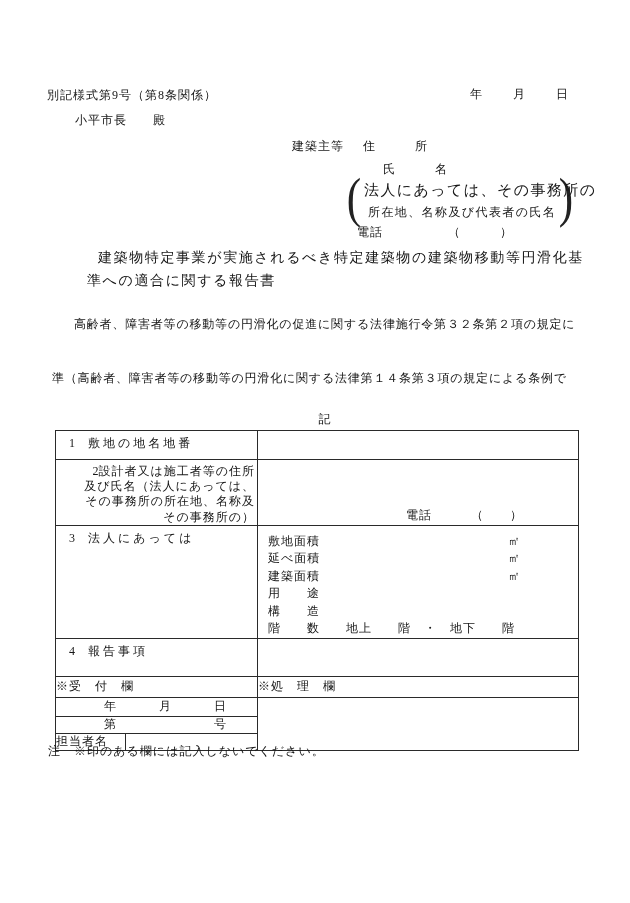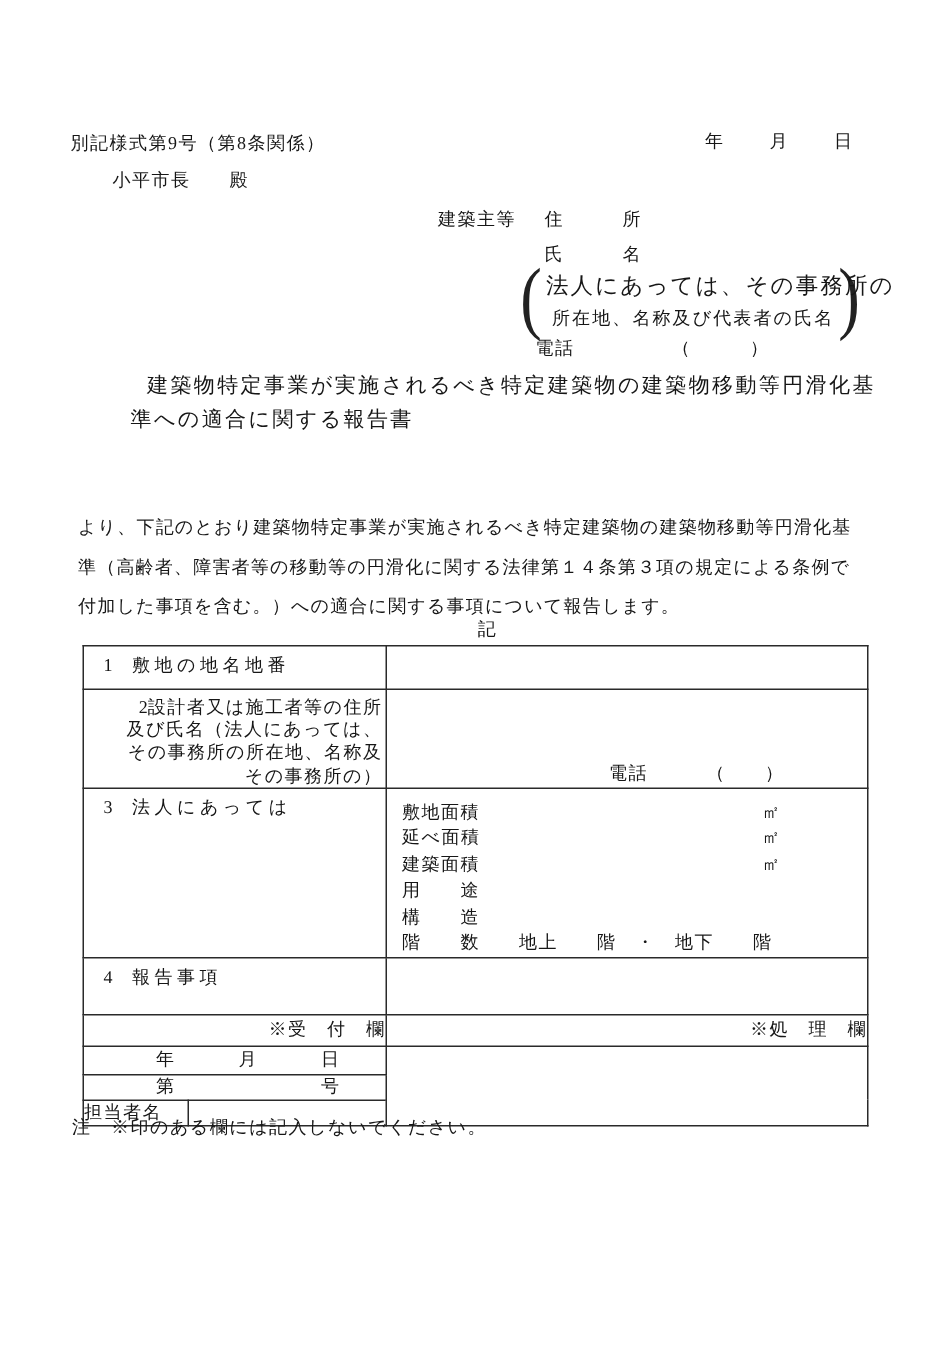--- a/index.html
+++ b/index.html
@@ -31,56 +31,55 @@
   .numlbl .lbl{letter-spacing:3px;}
   .r2left{padding:4px 2px 0 21px;line-height:15.2px;}
   .r2first{text-indent:-8px;white-space:pre;}
   .r2first .no{display:inline-block;width:19px;text-indent:0;letter-spacing:0;}
   .r2cont{white-space:pre;}
   .relcell{position:relative;}
   .phone2{position:absolute;left:148px;bottom:2px;white-space:pre;}
   .ovr{padding:7px 0 0 10px;line-height:17.5px;}
   .area-line{display:flex;justify-content:space-between;width:253px;align-items:center;}
   .plain-line{white-space:pre;}
-  .centercell{text-align:right;vertical-align:middle !important;white-space:pre;}
+  .centercell{text-align:left;vertical-align:middle !important;white-space:pre;}
   .between{display:flex;justify-content:space-between;padding:0 30px 0 48px;align-items:center;height:100%;}
   .staffcell{padding:1px 0 0 4px;white-space:pre;vertical-align:middle !important;}
 </style>
 </head>
 <body>
 
 <div class="page">
 
   <div class="abs fs12" style="left:47px;top:60px;margin-top:28px;">別記様式第9号（第8条関係）</div>
 
   <div class="abs fs12 date-flex" style="left:470px;top:87px;">
     <span>年</span>
     <span>月</span>
     <span>日</span>
   </div>
 
   <div class="abs fs12" style="left:75px;top:113px;">小平市長　　殿</div>
 
   <div class="abs fs12" style="left:292px;top:139px;">建築主等</div>
   <div class="abs fs12" style="left:363px;top:139px;text-align:right;">住　　　所</div>
-  <div class="abs fs12" style="left:363px;top:162px;">氏　　　名</div>
+  <div class="abs fs12" style="left:383px;top:162px;">氏　　　名</div>
 
   <span class="bigparen" style="left:345px;top:173px;">(</span>
   <span class="bigparen" style="left:557px;top:173px;">)</span>
   <div class="abs" style="left:364px;top:181px;font-size:15px;letter-spacing:1.4px;">法人にあっては、その事務所の</div>
   <div class="abs" style="left:368px;top:204px;font-size:12px;letter-spacing:1.4px;">所在地、名称及び代表者の氏名</div>
 
   <div class="abs fs12" style="left:357px;top:225px;">電話　　　　　（　　　）</div>
 
   <div class="abs title-line" style="left:98px;top:250px;">建築物特定事業が実施されるべき特定建築物の建築物移動等円滑化基</div>
   <div class="abs title-line" style="left:87px;top:273px;">準への適合に関する報告書</div>
 
-  <div class="abs body-line" style="left:52px;top:344px;">より、下記のとおり建築物特定事業が実施されるべき特定建築物の建築物移動等円滑化基</div>
+  <div class="abs body-line" style="left:74px;top:317px;">高齢者、障害者等の移動等の円滑化の促進に関する法律施行令第３２条第２項の規定に</div>
   <div class="abs body-line" style="left:52px;top:371px;">準（高齢者、障害者等の移動等の円滑化に関する法律第１４条第３項の規定による条例で</div>
-  <div class="abs body-line" style="left:52px;top:397px;">付加した事項を含む。）への適合に関する事項について報告します。</div>
 
   <div class="abs fs12" style="left:55px;top:412px;width:540px;text-align:center;">記</div>
 
   <table class="form">
     <colgroup>
         <col style="width:70px">
         <col style="width:132px">
         <col style="width:321px">
       </colgroup>
 

